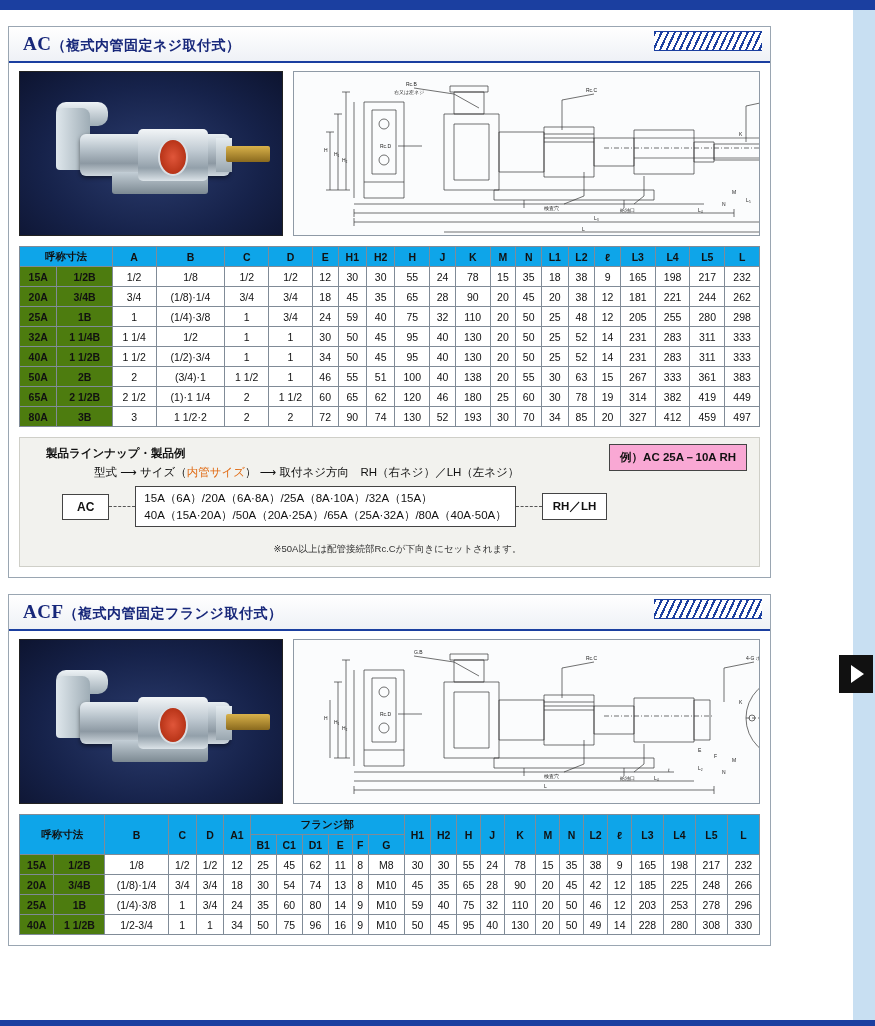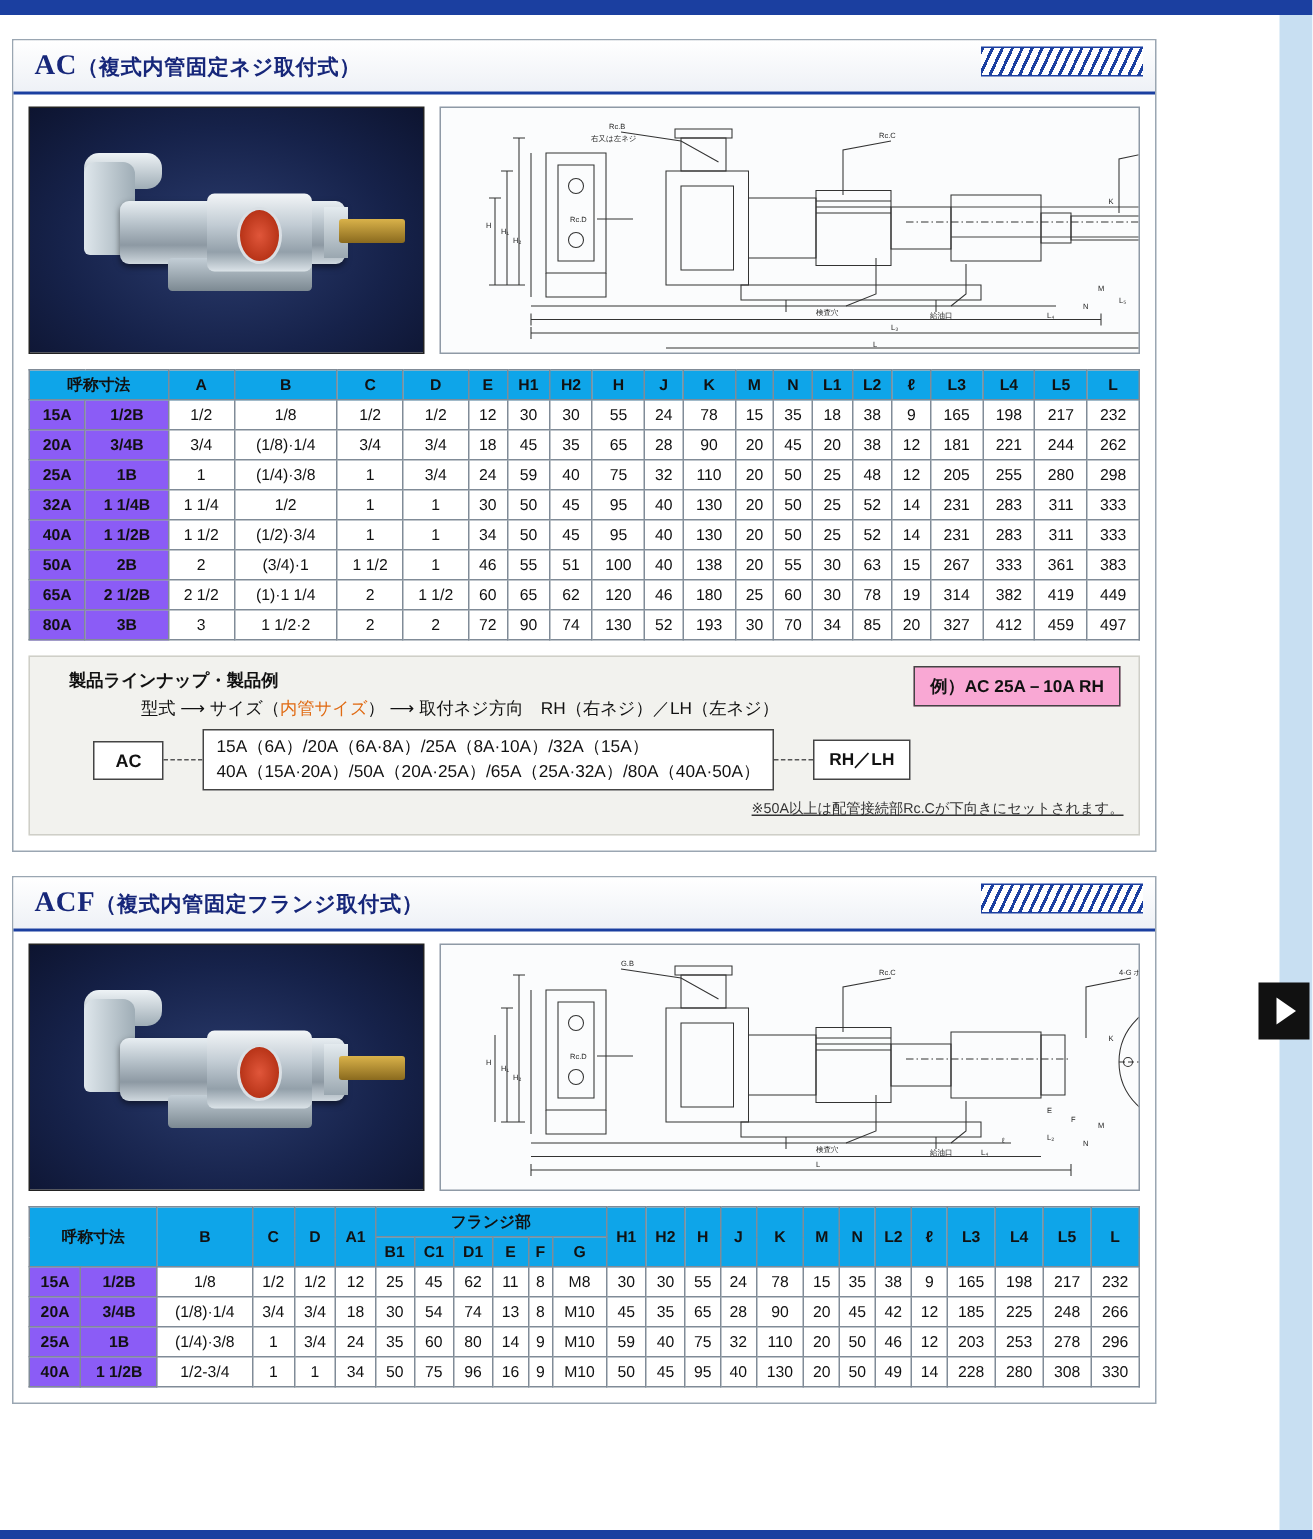--- a/index.html
+++ b/index.html
@@ -124,21 +124,21 @@
     padding:1px 2px;
     height:17px;
     background:#ffffff;
     white-space:nowrap;
   }
   table.spec thead th{
     background:#0ea5e9;
     font-weight:bold;
   }
   table.spec td.name{
-    background:#8b5cf6;
+    background:#4d7c0f;
     font-weight:bold;
   }
   .lineup{
     margin-top:10px;
     background:#f2f2ee;
     border:1px solid #cfcfc8;
     padding:8px 10px 10px 26px;
     position:relative;
   }
   .lineup .l1{font-weight:bold;font-size:11.5px;margin-bottom:4px;}
@@ -158,21 +158,21 @@
   .dash{width:26px;border-top:1px dashed #555;height:0;}
   .sizebox{
     border:1px solid #444;background:#fff;
     padding:3px 8px;font-size:11.5px;line-height:1.45;
   }
   .boxrh{
     border:1px solid #444;background:#fff;
     padding:5px 10px;font-weight:bold;font-size:11.5px;text-align:center;
   }
   .note{
-    text-align:right;font-size:9.5px;color:#333;margin-top:6px;text-decoration:underline;
+    text-align:center;font-size:9.5px;color:#333;margin-top:16px;
   }
   .playbtn{
     position:absolute;right:2px;top:645px;
     width:34px;height:38px;background:#111;
     display:flex;align-items:center;justify-content:center;
   }
   .playbtn .tri{
     width:0;height:0;border-left:13px solid #fff;
     border-top:9px solid transparent;border-bottom:9px solid transparent;
     margin-left:3px;

